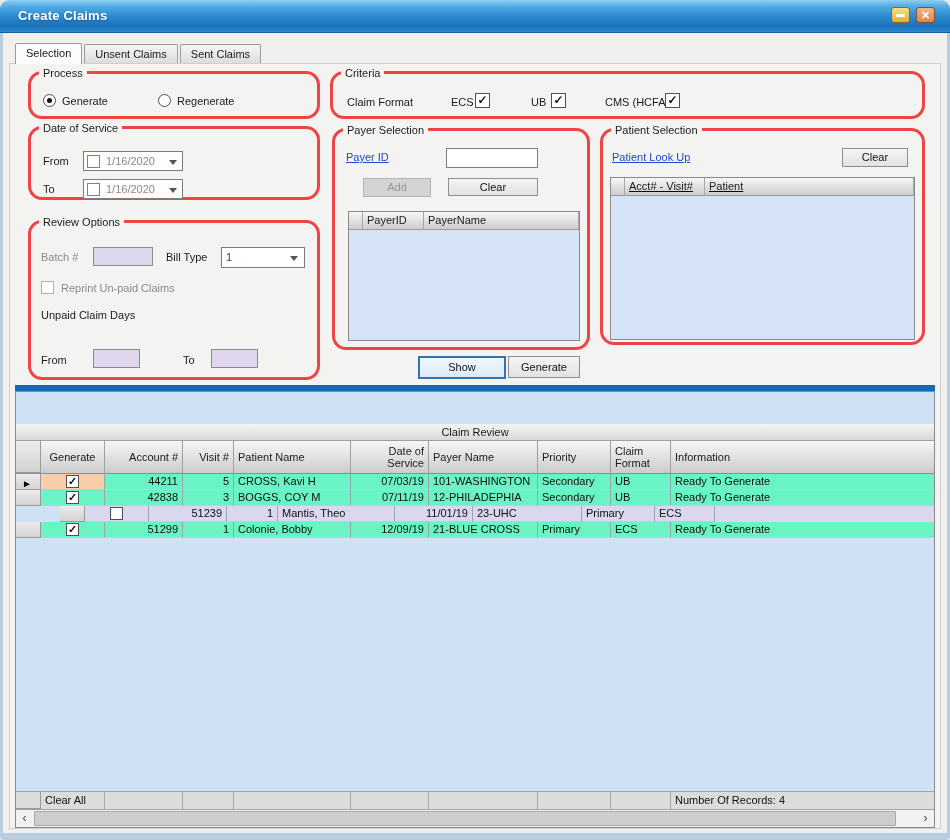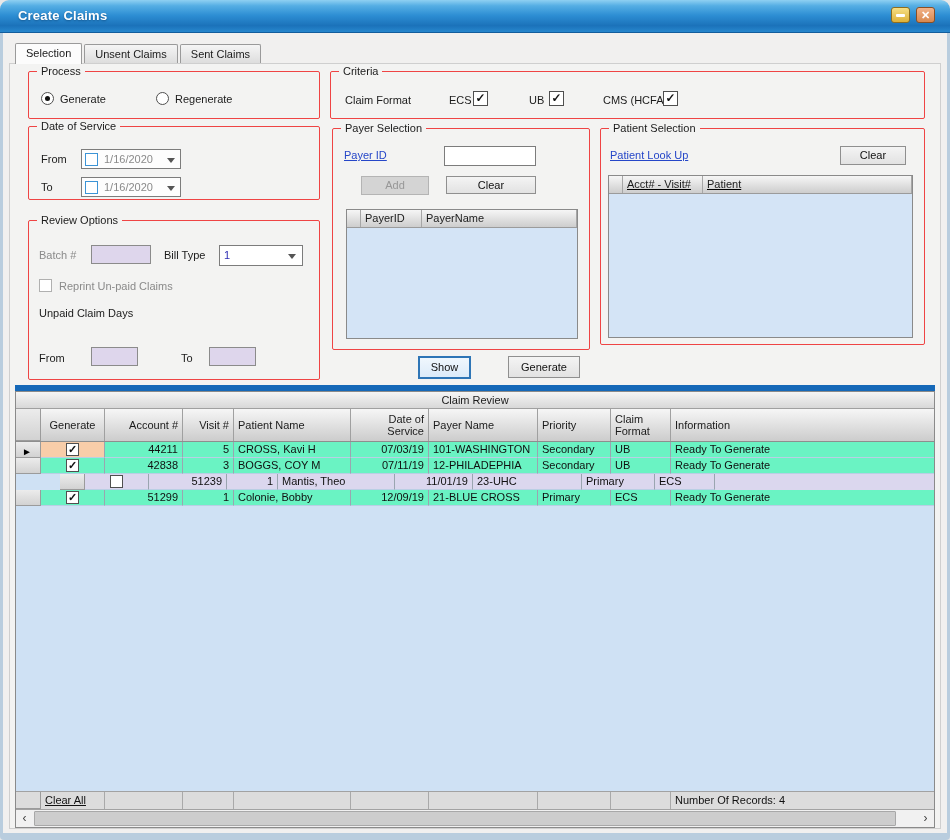--- a/index.html
+++ b/index.html
@@ -21,21 +21,21 @@
   
   .content { position:absolute; left:3px; right:3px; top:33px; bottom:7px; background:#f1f0ef; }
   
   .tabstrip { position:absolute; left:12px; top:11px; height:20px; display:flex; }
   .tab { height:19px; padding:0 10px; font-size:11px; line-height:18px; color:#1b1b1b;
     background:linear-gradient(180deg,#f5f5f5,#dddddd); border:1px solid #9a9a9a; border-bottom:none;
     border-radius:2px 2px 0 0; margin-right:2px; }
   .tab.active { background:#fcfcfc; height:21px; margin-top:-1px; position:relative; z-index:3; }
   .tabpage { position:absolute; left:6px; right:6px; top:30px; bottom:4px; border:1px solid #cfcfcf; background:#f3f3f2; }
   
-  .group { position:absolute; border:1px solid #ef4444; border-radius:2px; }
+  .group { position:absolute; border:3px solid #ef4444; border-radius:14px; }
   .group > .legend { position:absolute; top:-7px; left:8px; background:#f3f3f2; padding:0 4px; font-size:11px; color:#1b1b1b; }
   .lbl { position:absolute; font-size:11px; color:#1b1b1b; white-space:nowrap; }
   .lbl.dis { color:#8a8a8a; }
   
   .radio { position:absolute; width:13px; height:13px; border:1px solid #4f4f4f; border-radius:50%; background:#fff; }
   .radio.sel::after { content:""; position:absolute; left:3px; top:3px; width:5px; height:5px; border-radius:50%; background:#111; }
   
   .cb { position:absolute; width:15px; height:15px; border:1px solid #4f4f4f; background:#fff;
         font-size:12px; font-weight:bold; line-height:13px; text-align:center; color:#111; }
   .cb.small { width:13px; height:13px; font-size:11px; line-height:11px; }
@@ -58,21 +58,21 @@
   
   .minigrid { position:absolute; border:1px solid #8a8a8a; background:#d4e4f6; }
   .minigrid .mghead { display:flex; height:18px; background:linear-gradient(180deg,#f6f6f6,#cdcdcd); border-bottom:1px solid #9b9b9b; }
   .minigrid .mghead > div { border-right:1px solid #a6a6a6; font-size:11px; line-height:17px; padding-left:4px; color:#1b1b1b; }
   .mg-rowhdr { width:14px; padding-left:0 !important; }
   
   .bluebar { position:absolute; background:#1568b8; }
   
   .grid { position:absolute; border:1px solid #8a8a8a; background:#cfe1f4; display:flex; flex-direction:column; }
   .caption { height:17px; background:linear-gradient(180deg,#f5f5f5,#d8d8d8); border-bottom:1px solid #a0a0a0;
-    text-align:center; font-size:11px; line-height:16px; color:#1b1b1b; }
+    text-align:center; font-size:11px; line-height:16px; color:#1b1b1b;margin-top:32px; }
   .ghead { display:flex; height:33px; background:linear-gradient(180deg,#f6f6f6,#cccccc); border-bottom:1px solid #8e8e8e; }
   .ghead > div { border-right:1px solid #a0a0a0; font-size:11px; color:#1b1b1b; display:flex; align-items:center; padding:0 4px; line-height:12px; }
   .grow { display:flex; height:16px; }
   .grow > div { border-right:1px solid #9aa5b0; border-bottom:1px solid #b9cfe4; font-size:11px; line-height:15px;
     overflow:hidden; white-space:nowrap; padding:0 4px; color:#101010; }
   .c-rowhdr { width:25px; background:linear-gradient(180deg,#ececec,#d2d2d2); border-right:1px solid #9b9b9b !important;
     border-bottom:1px solid #9b9b9b !important; position:relative; padding:0 !important; }
   .c-gen { width:64px; display:flex; align-items:center; justify-content:center; padding:0 !important; }
   .c-acct { width:78px; text-align:right; }
   .c-visit { width:51px; text-align:right; }
@@ -190,21 +190,21 @@
       <div class="btn" style="left:239px; top:17px; width:66px; height:19px; line-height:17px;">Clear</div>
       <div class="minigrid" style="left:7px; top:46px; width:305px; height:163px;text-decoration:underline;">
         <div class="mghead">
           <div class="mg-rowhdr"></div>
           <div style="width:80px;">Acct# - Visit#</div>
           <div style="flex:1;">Patient</div>
         </div>
       </div>
     </div>
 
-    <div class="btn focus" style="left:415px; top:323px; width:53px; height:23px; line-height:19px;">Show</div>
+    <div class="btn focus" style="left:415px; top:323px; width:88px; height:23px; line-height:19px;">Show</div>
     <div class="btn" style="left:505px; top:323px; width:72px; height:22px; line-height:20px;">Generate</div>
 
     <div class="bluebar" style="left:12px; top:352px; width:920px; height:6px;"></div>
 
     <div class="grid" style="left:12px; top:358px; width:920px; height:437px;">
       <div class="caption">Claim Review</div>
       <div class="ghead">
         <div class="c-rowhdr"></div>
         <div class="c-gen">Generate</div>
         <div class="c-acct">Account #</div>
@@ -275,21 +275,21 @@
         <div class="c-payer">21-BLUE CROSS</div>
         <div class="c-prio">Primary</div>
         <div class="c-fmt">ECS</div>
         <div class="c-info" style="border-right:none;">Ready To Generate</div>
       </div>
 
       <div class="gfill"></div>
 
       <div class="gfoot">
         <div class="c-rowhdr"></div>
-        <div class="c-gen" style="justify-content:flex-start; padding:4px 4px !important;text-decoration:underline;">Clear All</div>
+        <div class="c-gen" style="justify-content:flex-start; padding:4px 4px !important;">Clear All</div>
         <div class="c-acct"></div>
         <div class="c-visit"></div>
         <div class="c-pat"></div>
         <div class="c-dos"></div>
         <div class="c-payer"></div>
         <div class="c-prio"></div>
         <div class="c-fmt"></div>
         <div class="c-info" style="border-right:none;">Number Of Records: 4</div>
       </div>
 

